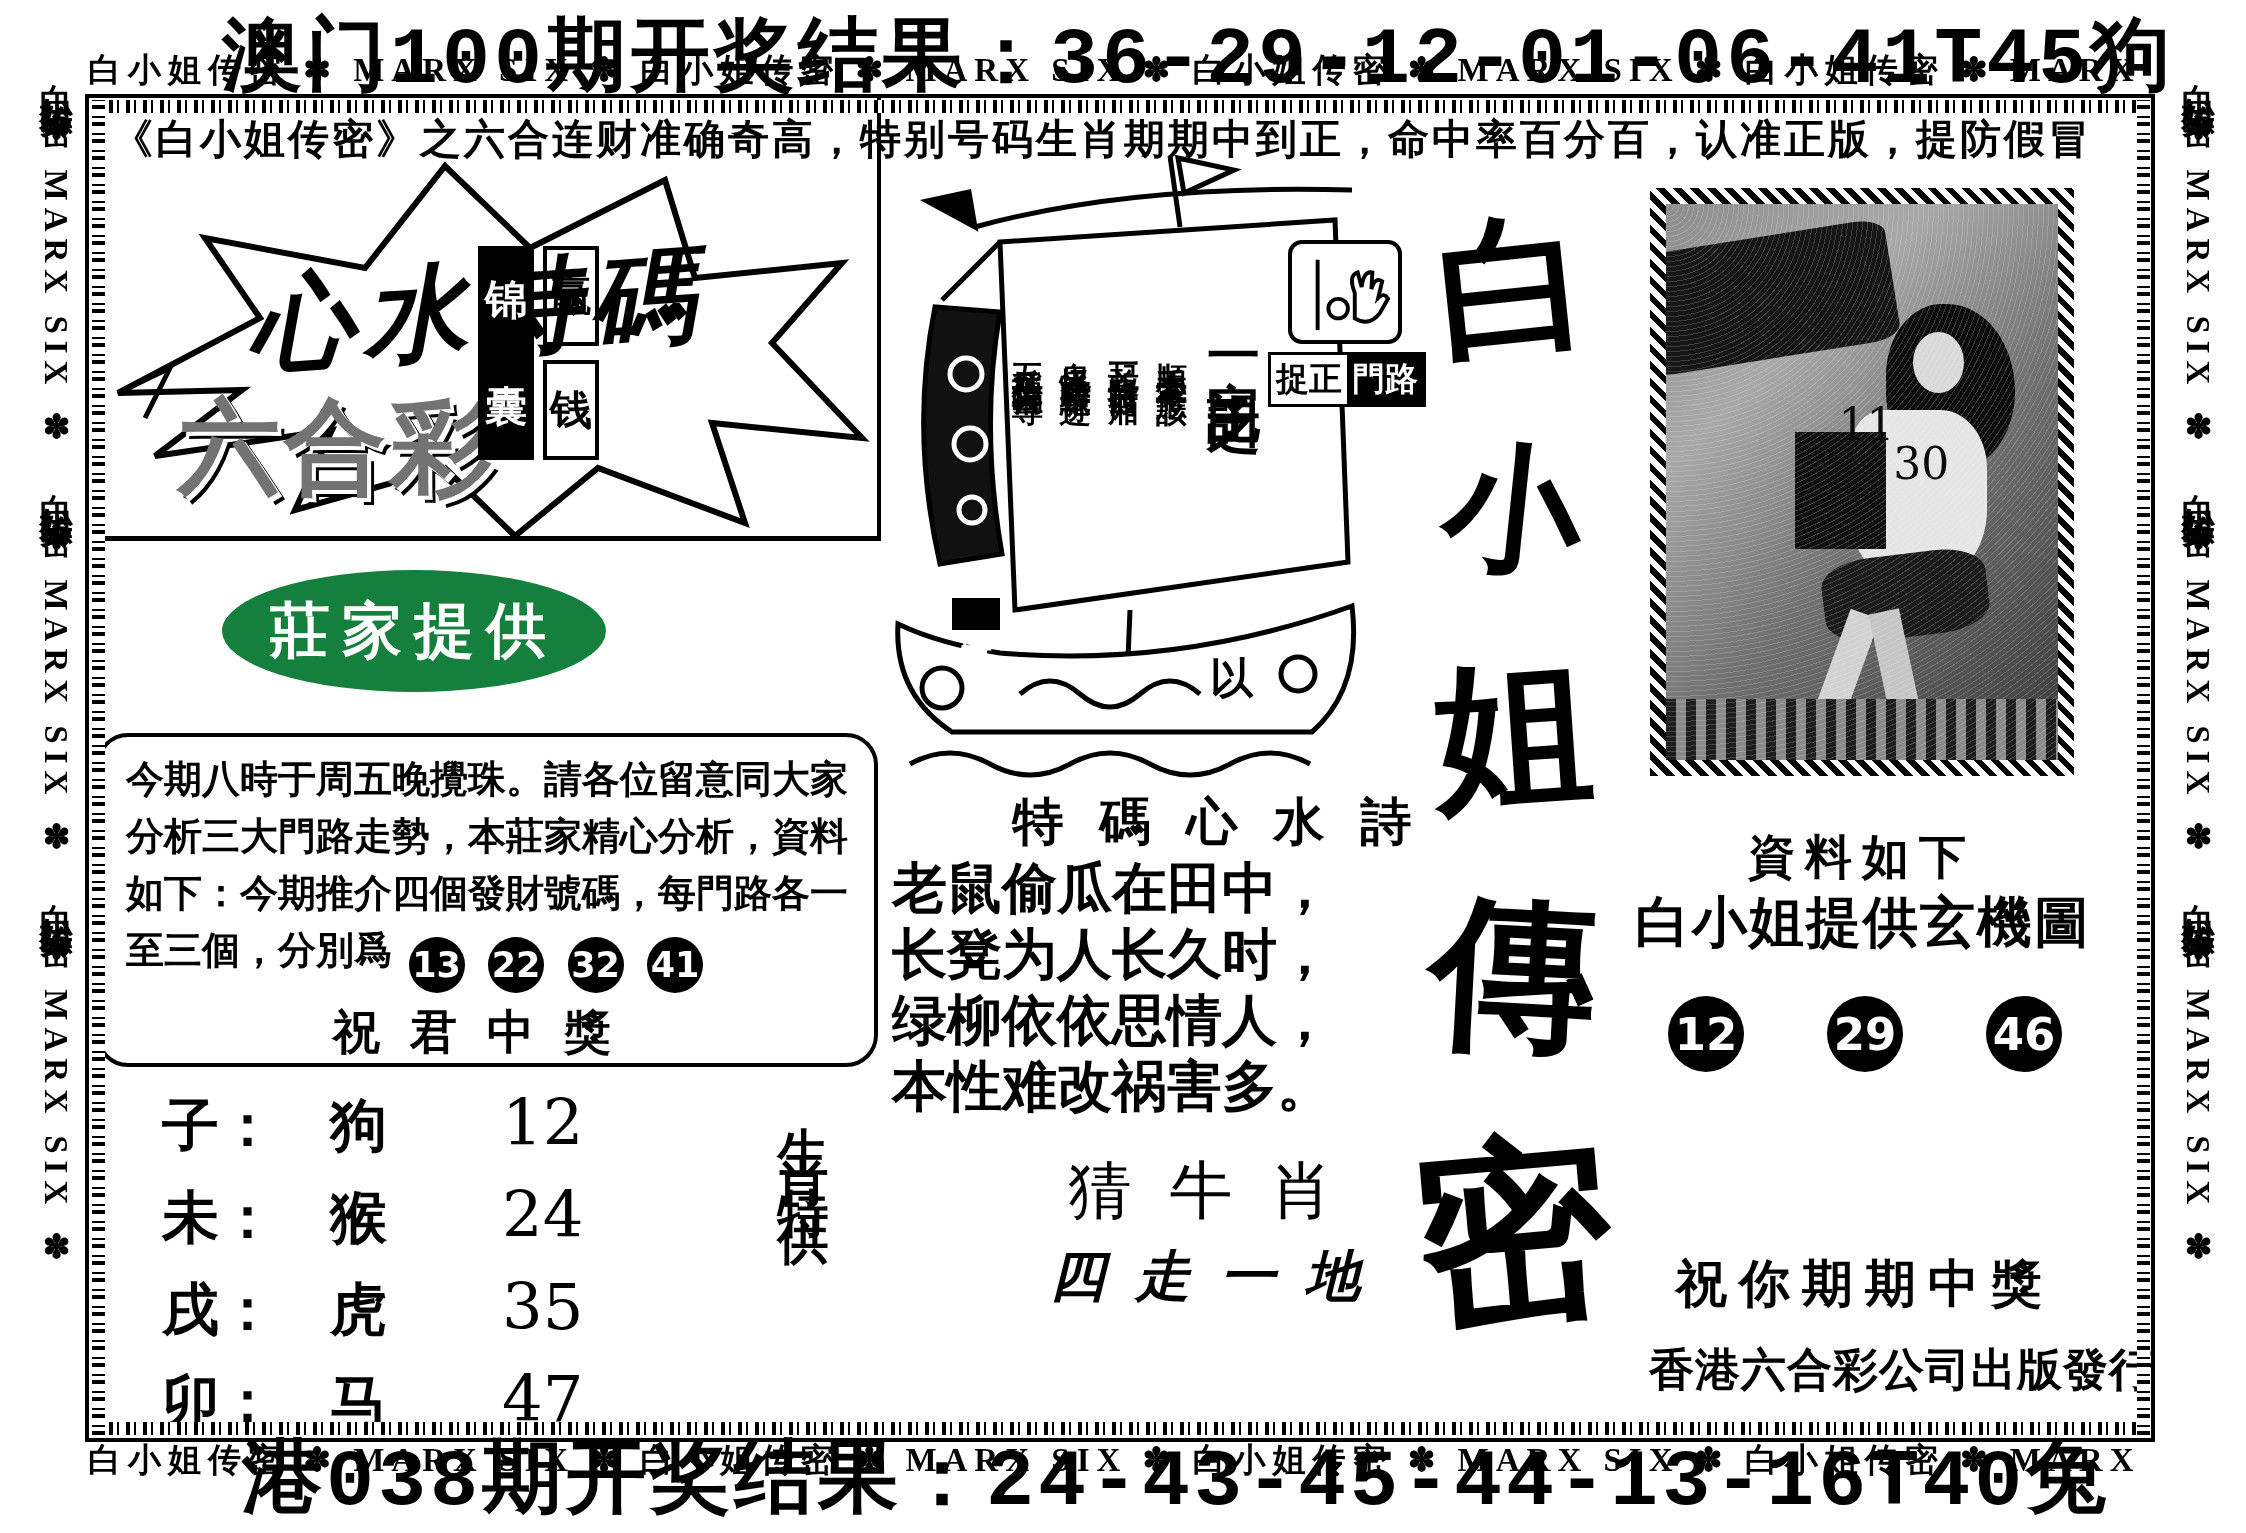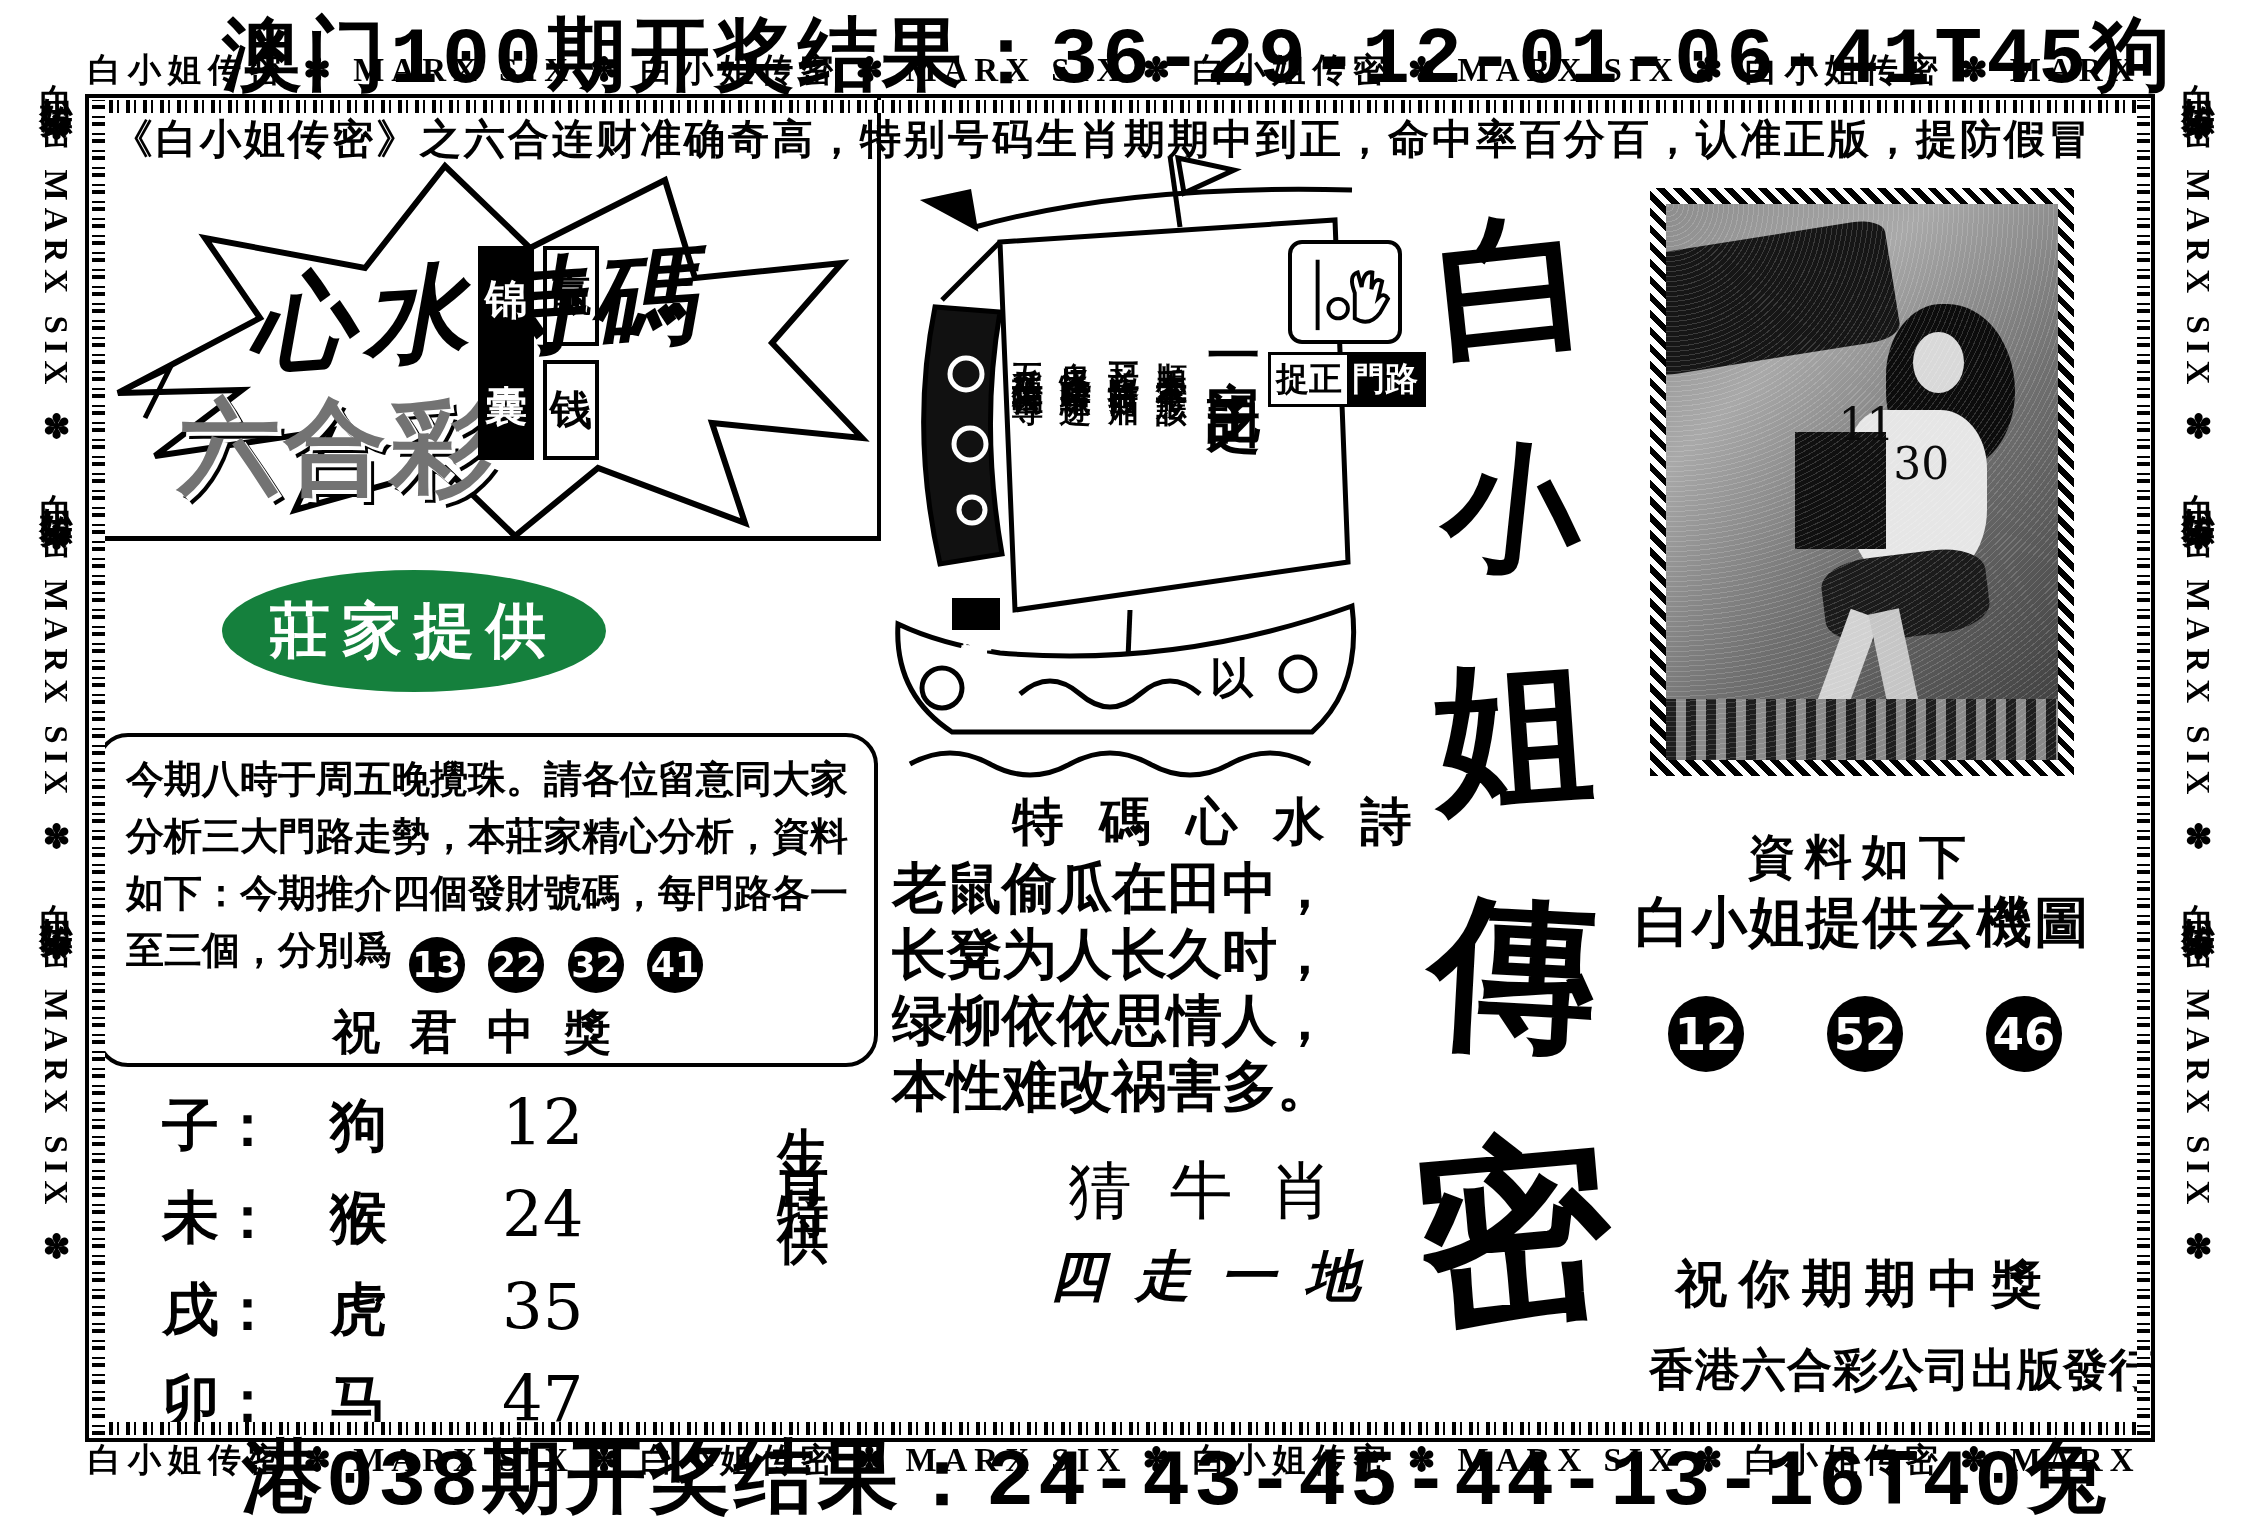--- a/index.html
+++ b/index.html
@@ -313,20 +313,20 @@
       <span class="ph-num ph-num-11">11</span>
       <span class="ph-num ph-num-30">30</span>
     </div>
   </div>
 
   <div class="issue">資料如下</div>
   <div class="subtitle">白小姐提供玄機圖</div>
 
   <div class="mystery-balls">
     <span class="ball ball-lg">12</span>
-    <span class="ball ball-lg">52</span>
+    <span class="ball ball-lg">29</span>
     <span class="ball ball-lg">46</span>
   </div>
 
   <div class="wish-right">祝你期期中獎</div>
   <div class="publisher">香港六合彩公司出版發行</div>
 
 </div>
 
 </body></html>

